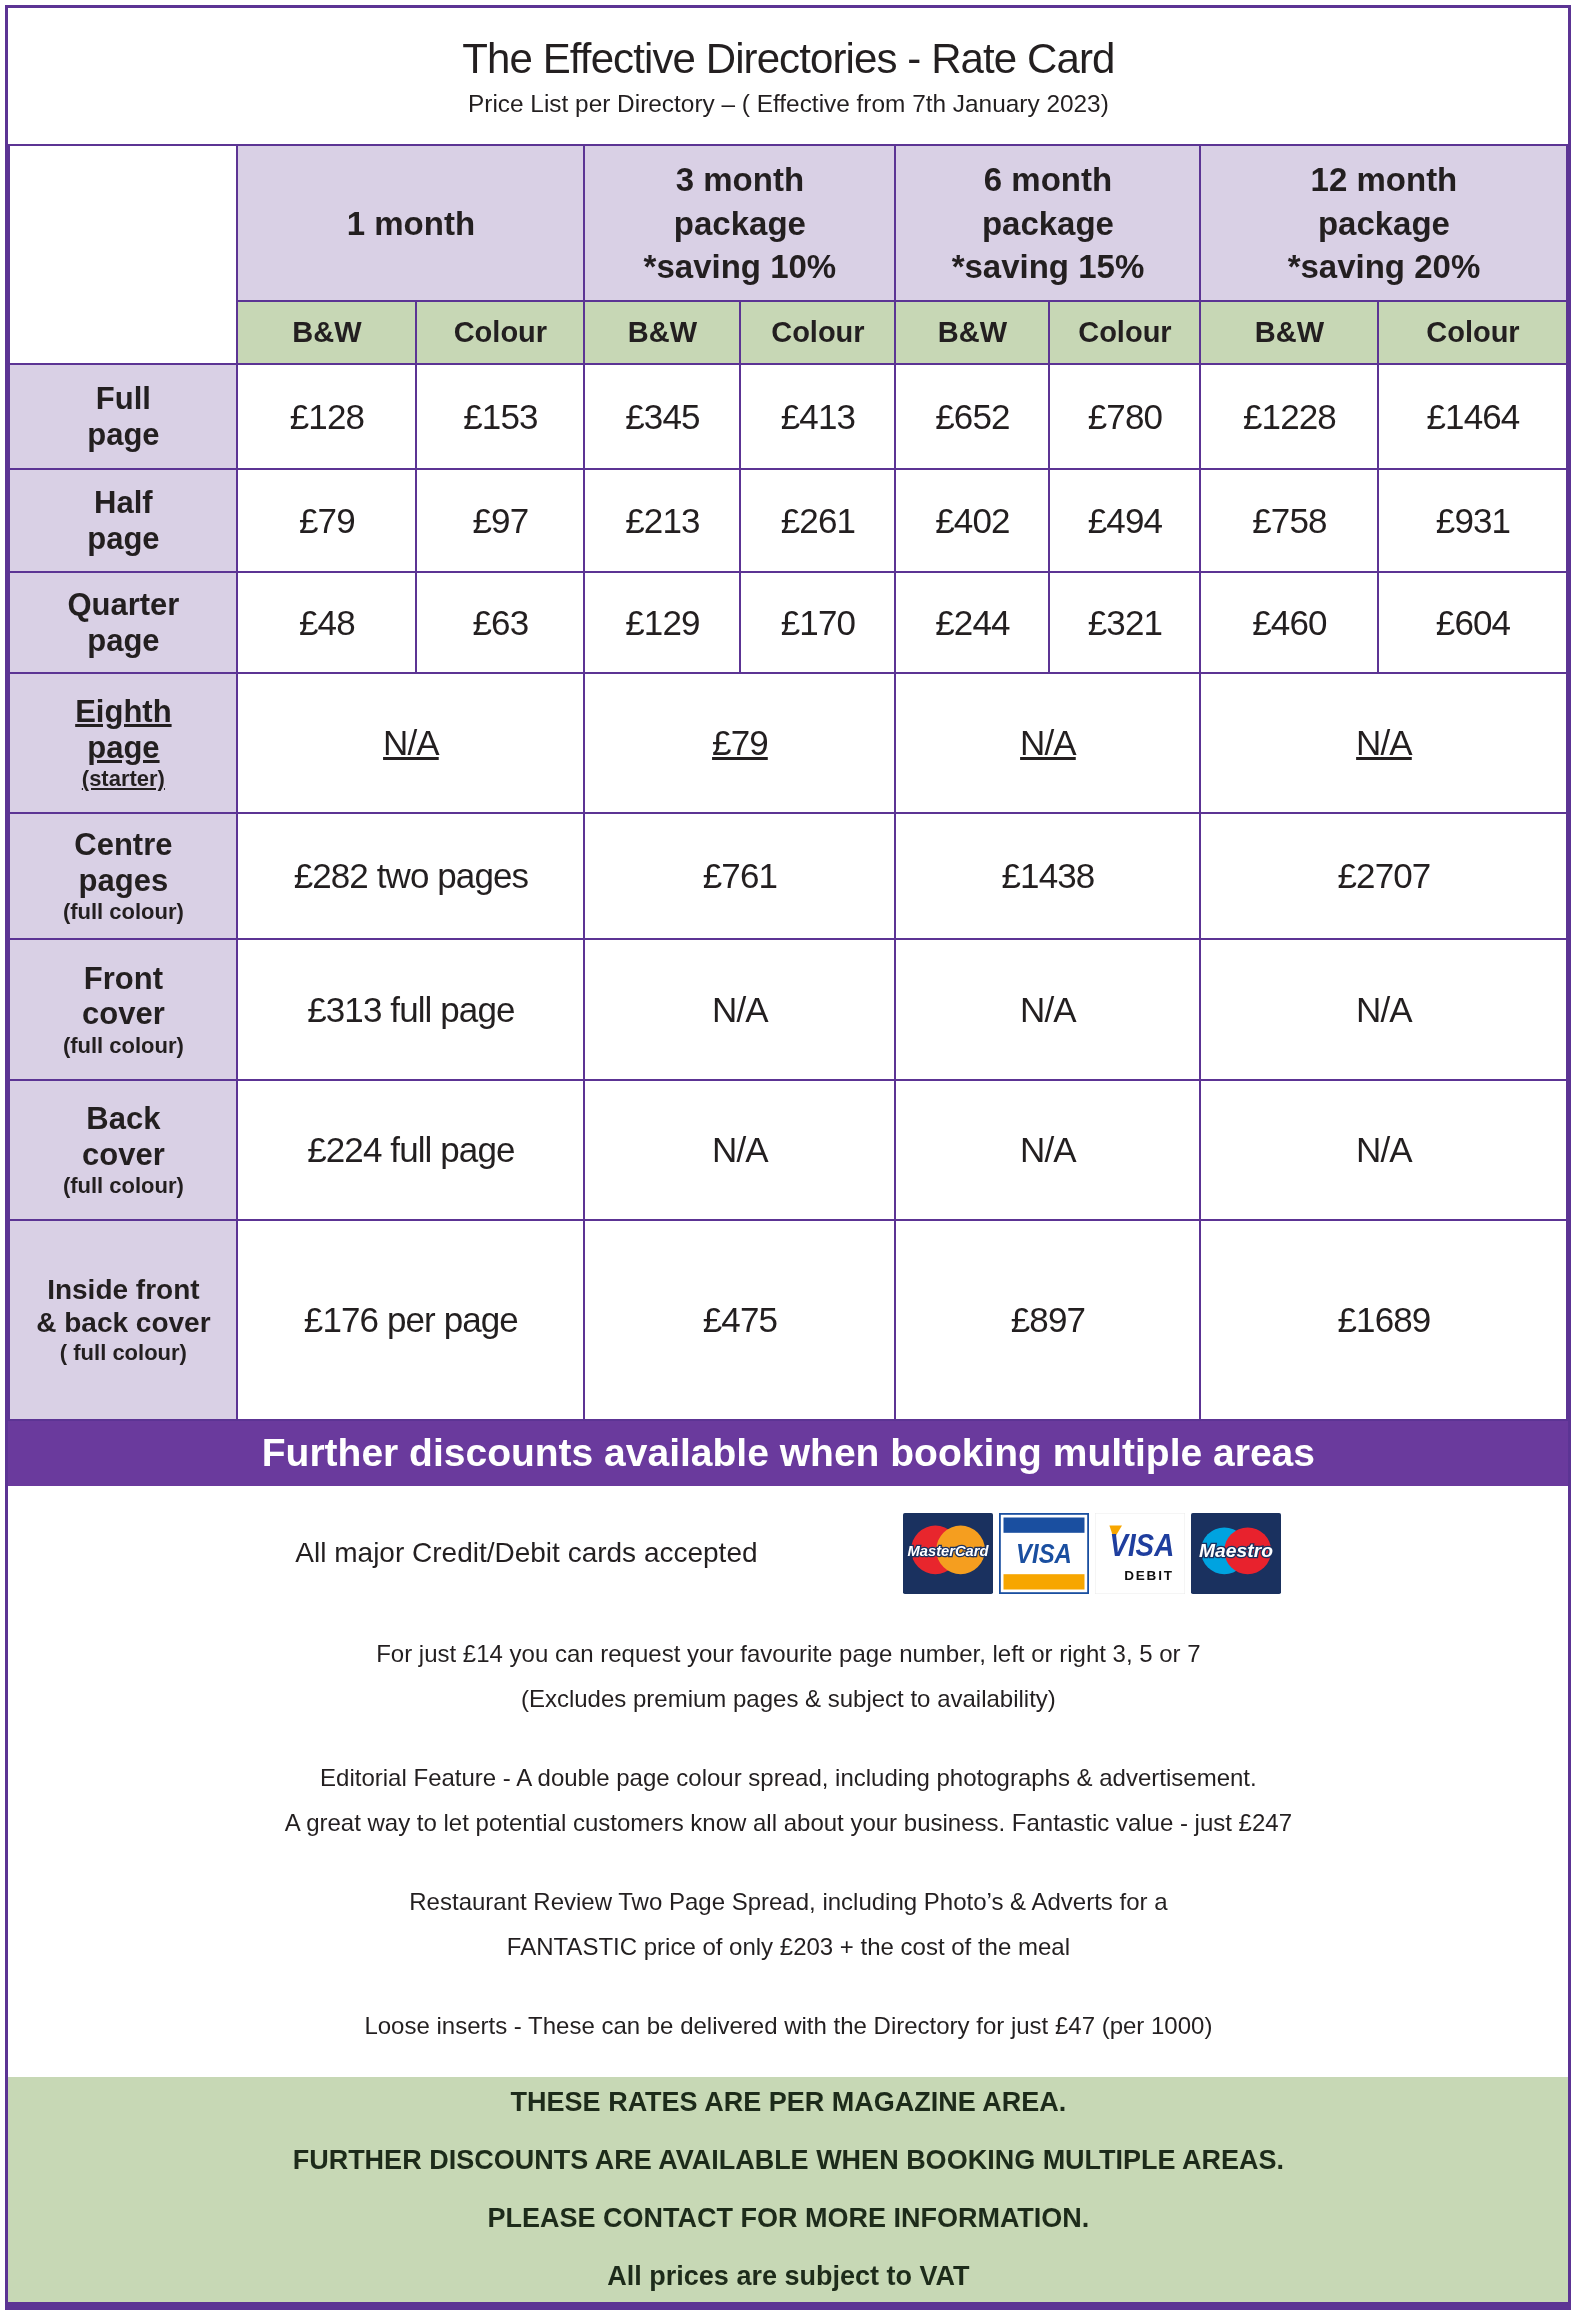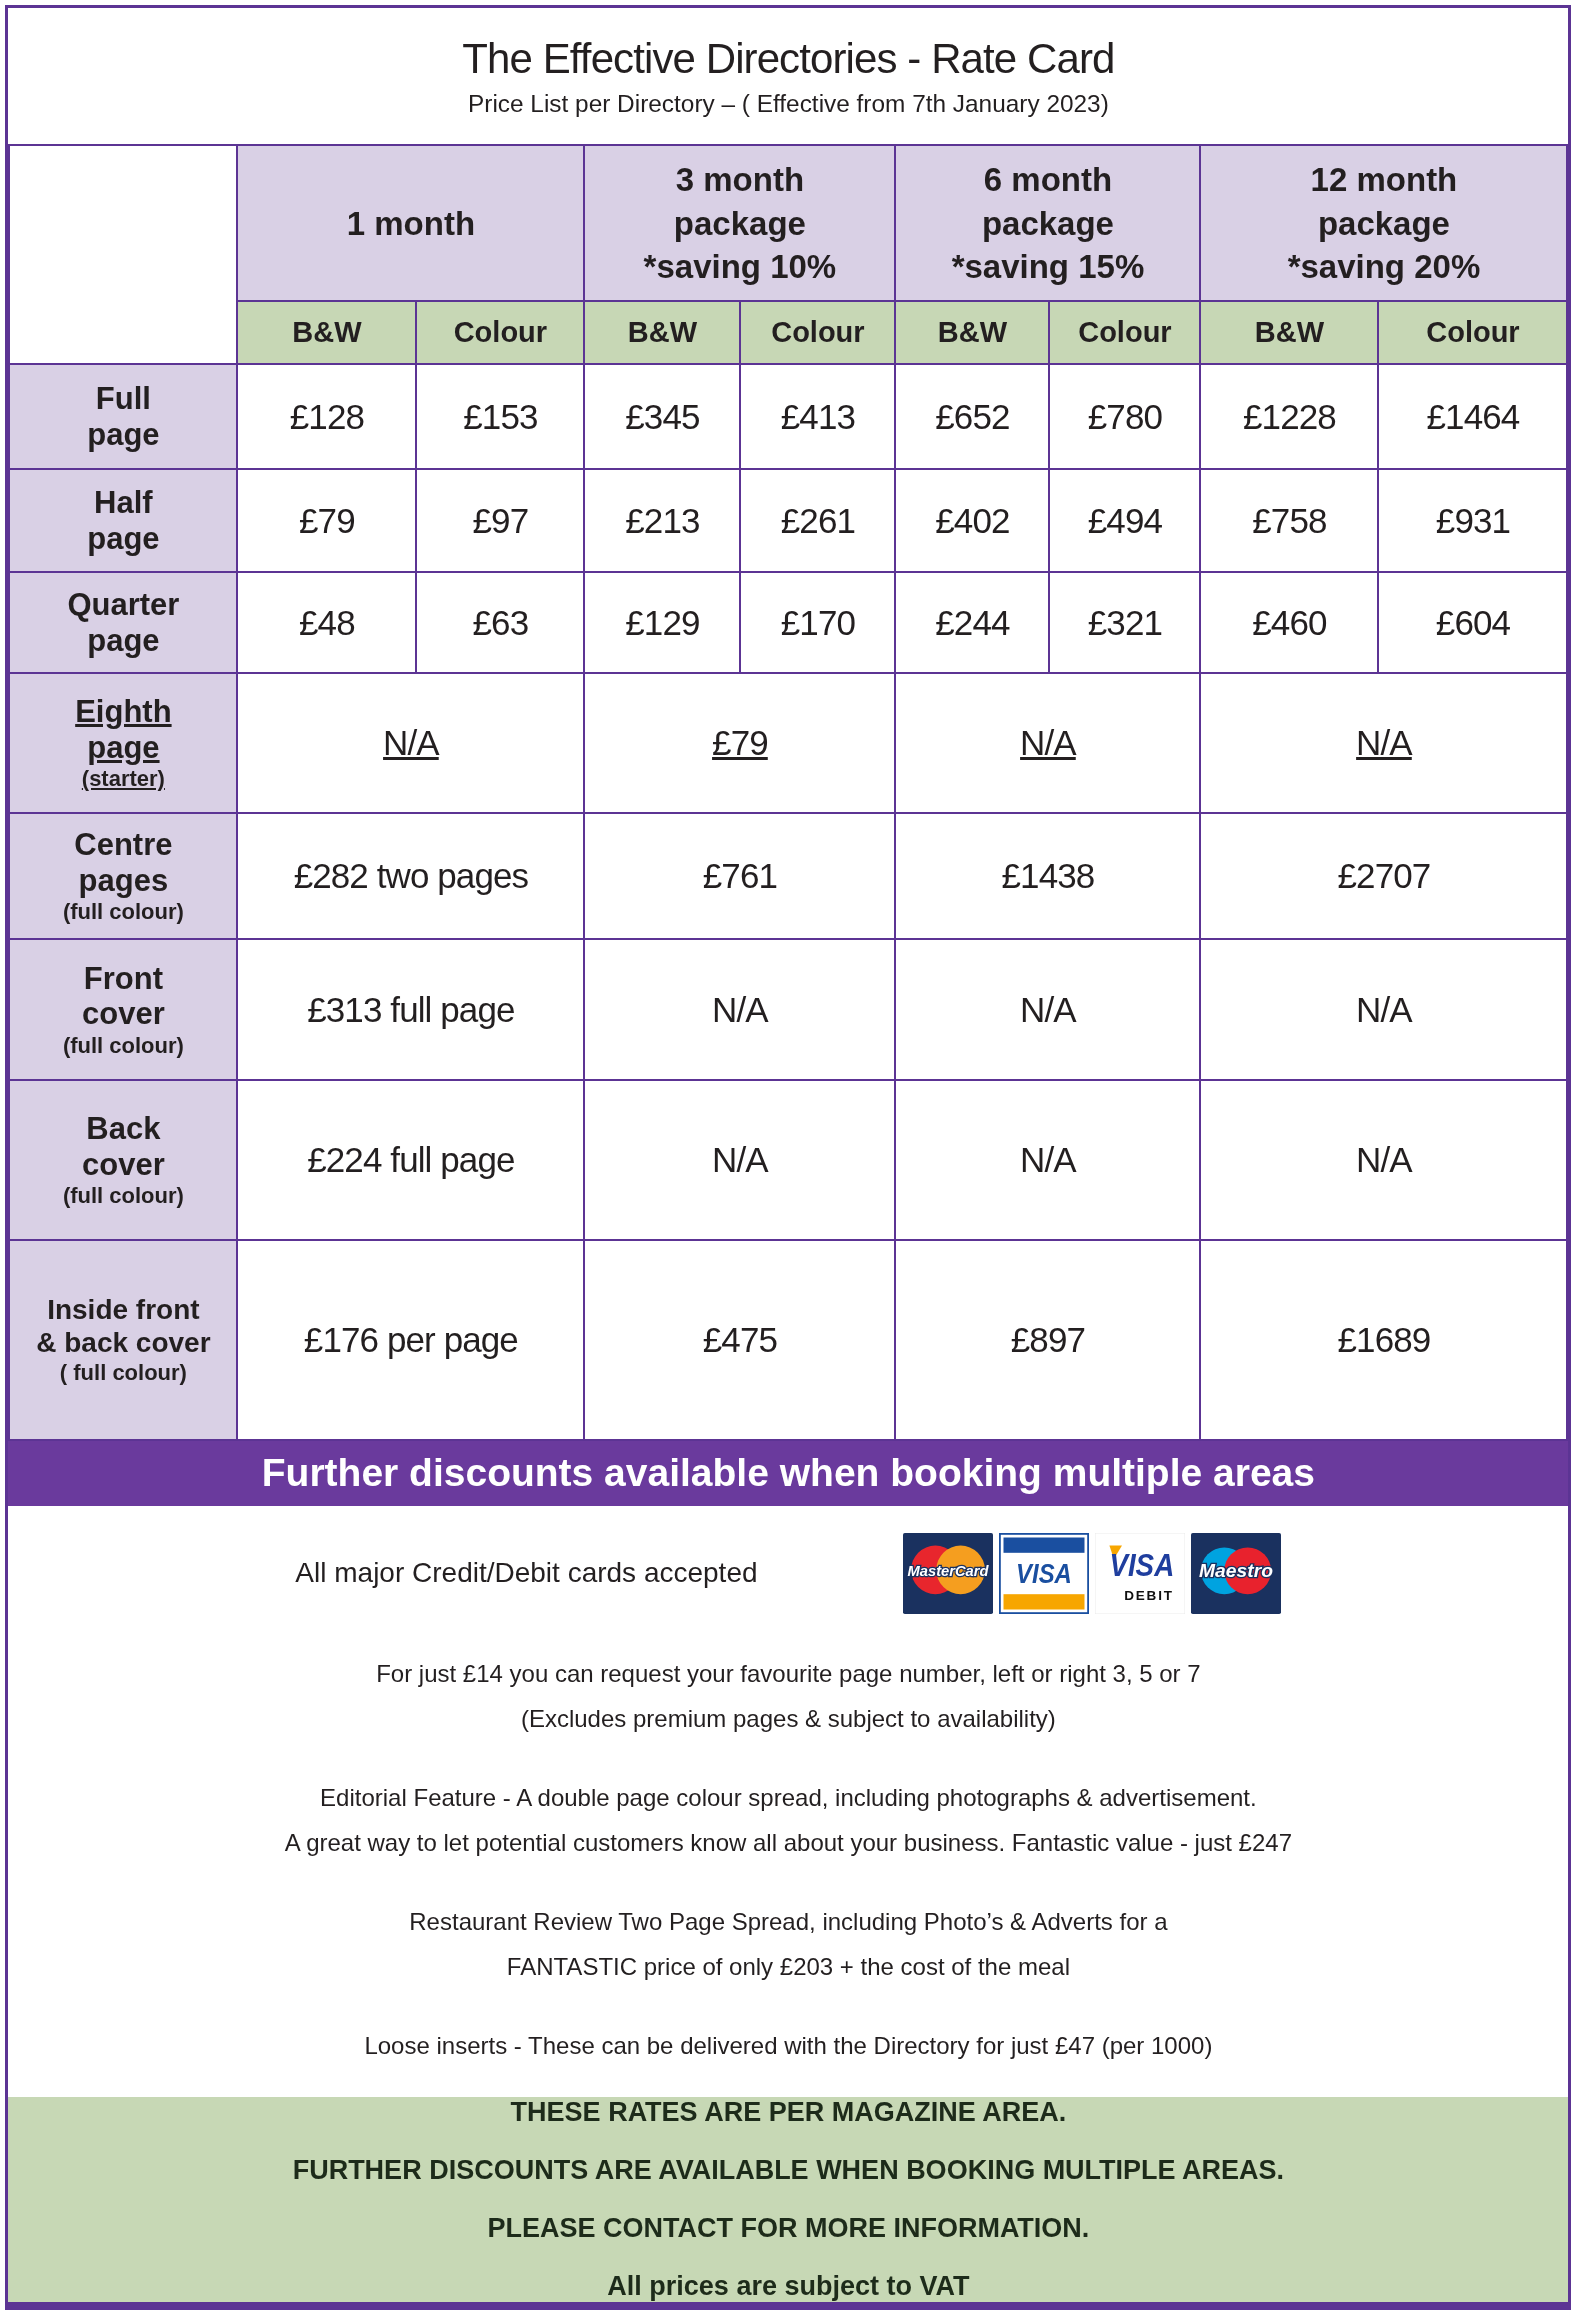--- a/index.html
+++ b/index.html
@@ -32,21 +32,21 @@
   .rl-sub  { display: block; font-size: 22px; line-height: 1.25; }
 
   tr.trm { height: 156px; }
   tr.trs { height: 63px; }
   tr.tr1 { height: 105px; }
   tr.tr2 { height: 103px; }
   tr.tr3 { height: 101px; }
   tr.tr4 { height: 140px; text-decoration: underline; }
   tr.tr5 { height: 126px; }
   tr.tr6 { height: 141px; }
-  tr.tr7 { height: 160px; }
+  tr.tr7 { height: 140px; }
   tr.tr8 { height: 200px; margin-top: 44px; }
 
   
   .banner {
     background: #6a3a9d; color: #ffffff; font-weight: bold;
     font-size: 39px; text-align: center;
     height: 65px; line-height: 63px; flex: none;
   }
 
   

